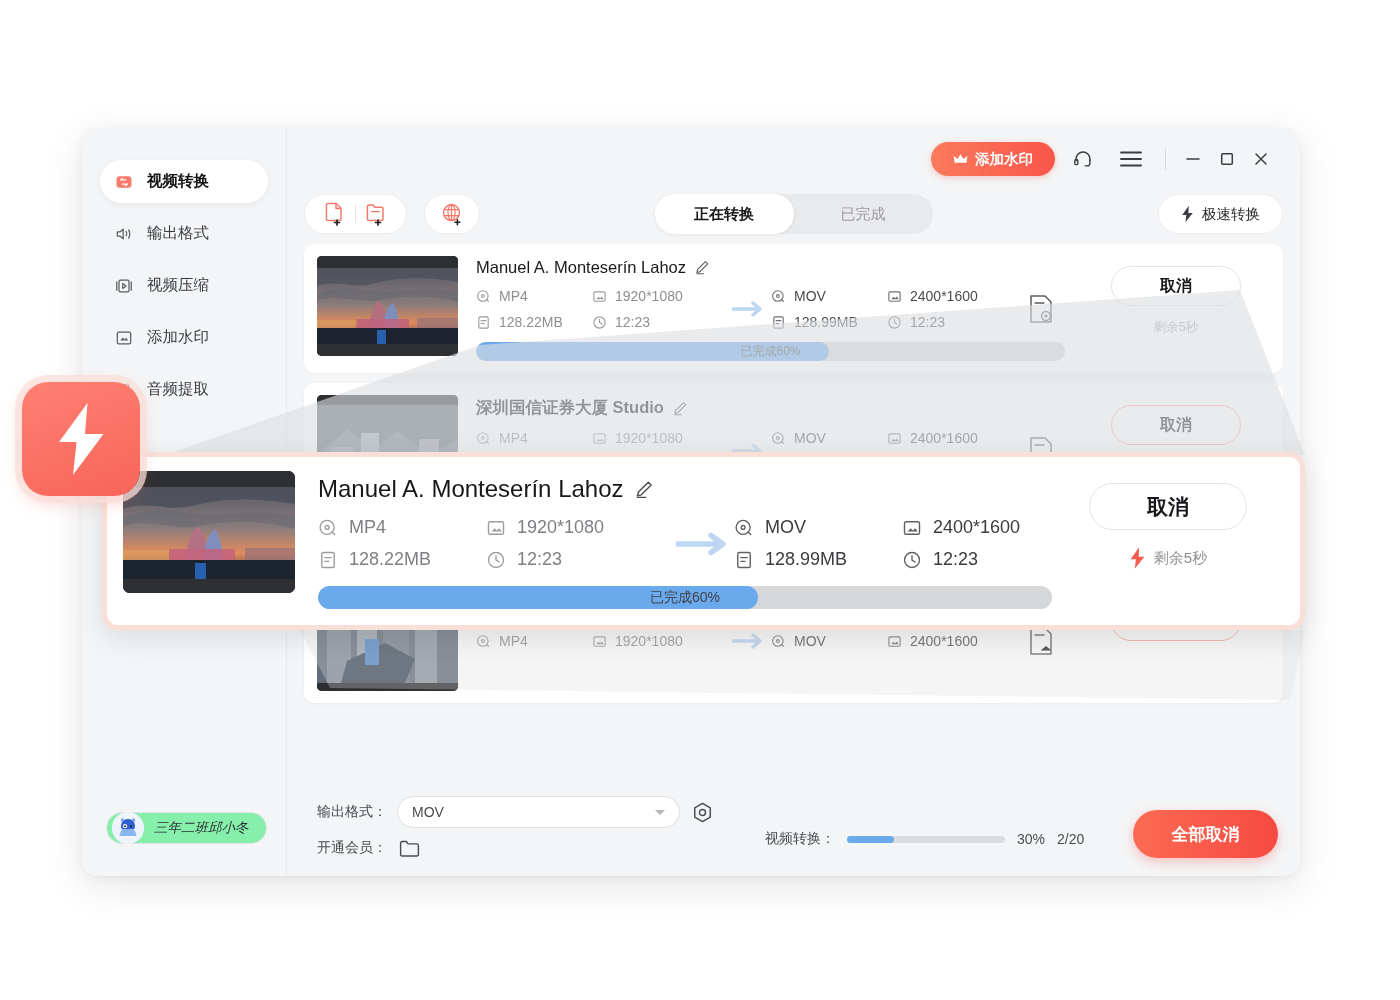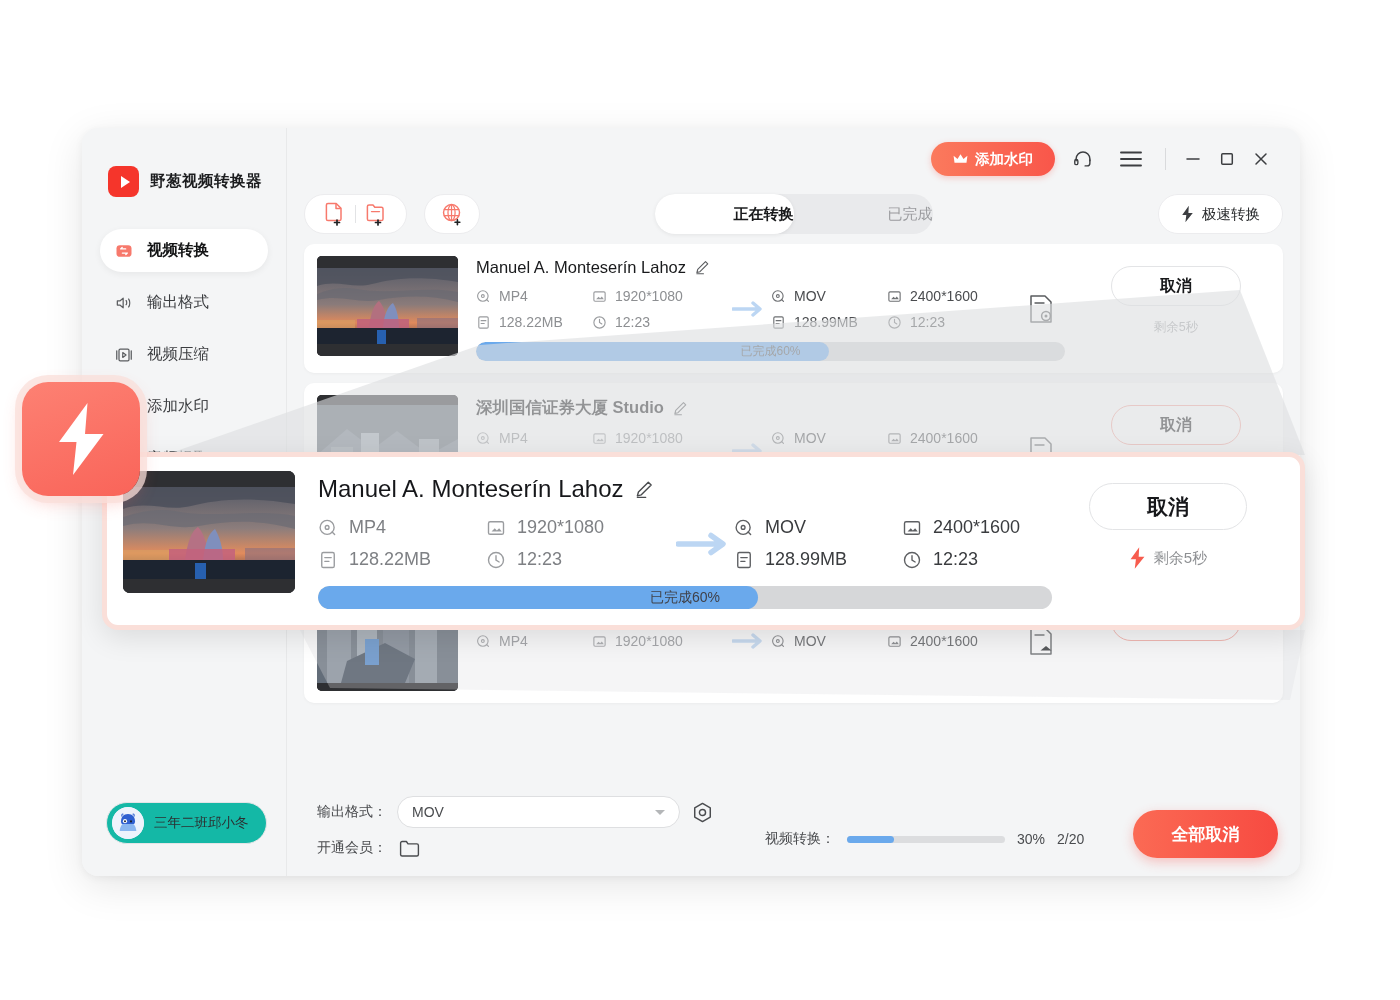--- a/index.html
+++ b/index.html
@@ -60,23 +60,23 @@
   }
   .nav-item.active {
     background: #ffffff; font-weight: bold; color: #141516;
     box-shadow: 0 2px 7px rgba(0,0,0,0.06);
   }
   .nav-ico { width: 20px; height: 20px; flex: 0 0 20px; display:block; }
 
   .user-chip {
     position: absolute; left: 24px; bottom: 32px;
     display: flex; align-items: center; gap: 10px;
-    height: 42px; padding: 0 17px 0 5px;
+    height: 32px; padding: 0 17px 0 5px;
     border: 1px solid #e3e4e6; border-radius: 21px;
-    background: #14b8a6; cursor: pointer;
+    background: #86efac; cursor: pointer; font-style: italic;
   }
   .avatar {
     width: 32px; height: 32px; border-radius: 50%;
     background: #eef2fb; overflow: hidden; flex: 0 0 32px;
   }
   .user-name { font-size: 13.5px; color: #2c2e30; }
 
   
   #main {
     position: absolute; left: 205px; top: 0; right: 0; bottom: 0;
@@ -126,21 +126,21 @@
     background: #fff; border: 1px solid #ececee;
     display: flex; align-items: center; justify-content: center;
     cursor: pointer;
   }
   .tabs {
     position: absolute; left: 50%; transform: translateX(-50%); top: 4px;
     width: 278px; height: 40px; border-radius: 20px;
     background: #e9eaec; display: flex; padding: 0;
   }
   .tab {
-    flex: 1; display:flex; align-items:center; justify-content:flex-end;
+    flex: 1; display:flex; align-items:center; justify-content:center;
     font-size: 15px; color: #9a9b9e; border-radius: 20px; cursor:pointer;
   }
   .tab.active {
     background: #fff; color: #18191b; font-weight: bold;
     box-shadow: 0 1px 4px rgba(0,0,0,0.07);
   }
   .speed-btn {
     position: absolute; right: 17px; top: 4px;
     height: 40px; padding: 0 22px; border-radius: 20px;
     background: #fff; border: 1px solid #ececee;
@@ -348,26 +348,20 @@
 <body>
 
 <svg id="cone-top" width="1400" height="1000" style="position:absolute;left:0;top:0;z-index:30;pointer-events:none;">
   <polygon points="480,345 1240,290 1305,455 165,455" fill="#dddee0" opacity="0.62"></polygon>
   <polygon points="300,630 1305,630 1290,700 330,688" fill="#dddee0" opacity="0.30"></polygon>
 </svg>
 
 <div id="app-window">
 
   <div id="sidebar">
-    <div class="brand">
-      <div class="brand-logo">
-        <div class="ply"></div>
-      </div>
-      <div class="brand-name">野葱视频转换器</div>
-    </div>
 
     <div class="nav">
 
       <div class="nav-item active">
         <svg class="nav-ico" viewBox="0 0 24 24">
           <rect x="3" y="5" width="18" height="14" rx="4" fill="#f7796c"></rect>
           <path d="M8 9.5h6M8 9.5l1.8-1.8M16 14.5h-6M16 14.5l-1.8 1.8" stroke="#fff" stroke-width="1.6" fill="none" stroke-linecap="round" stroke-linejoin="round"></path>
         </svg>
         <span>视频转换</span>
       </div>

